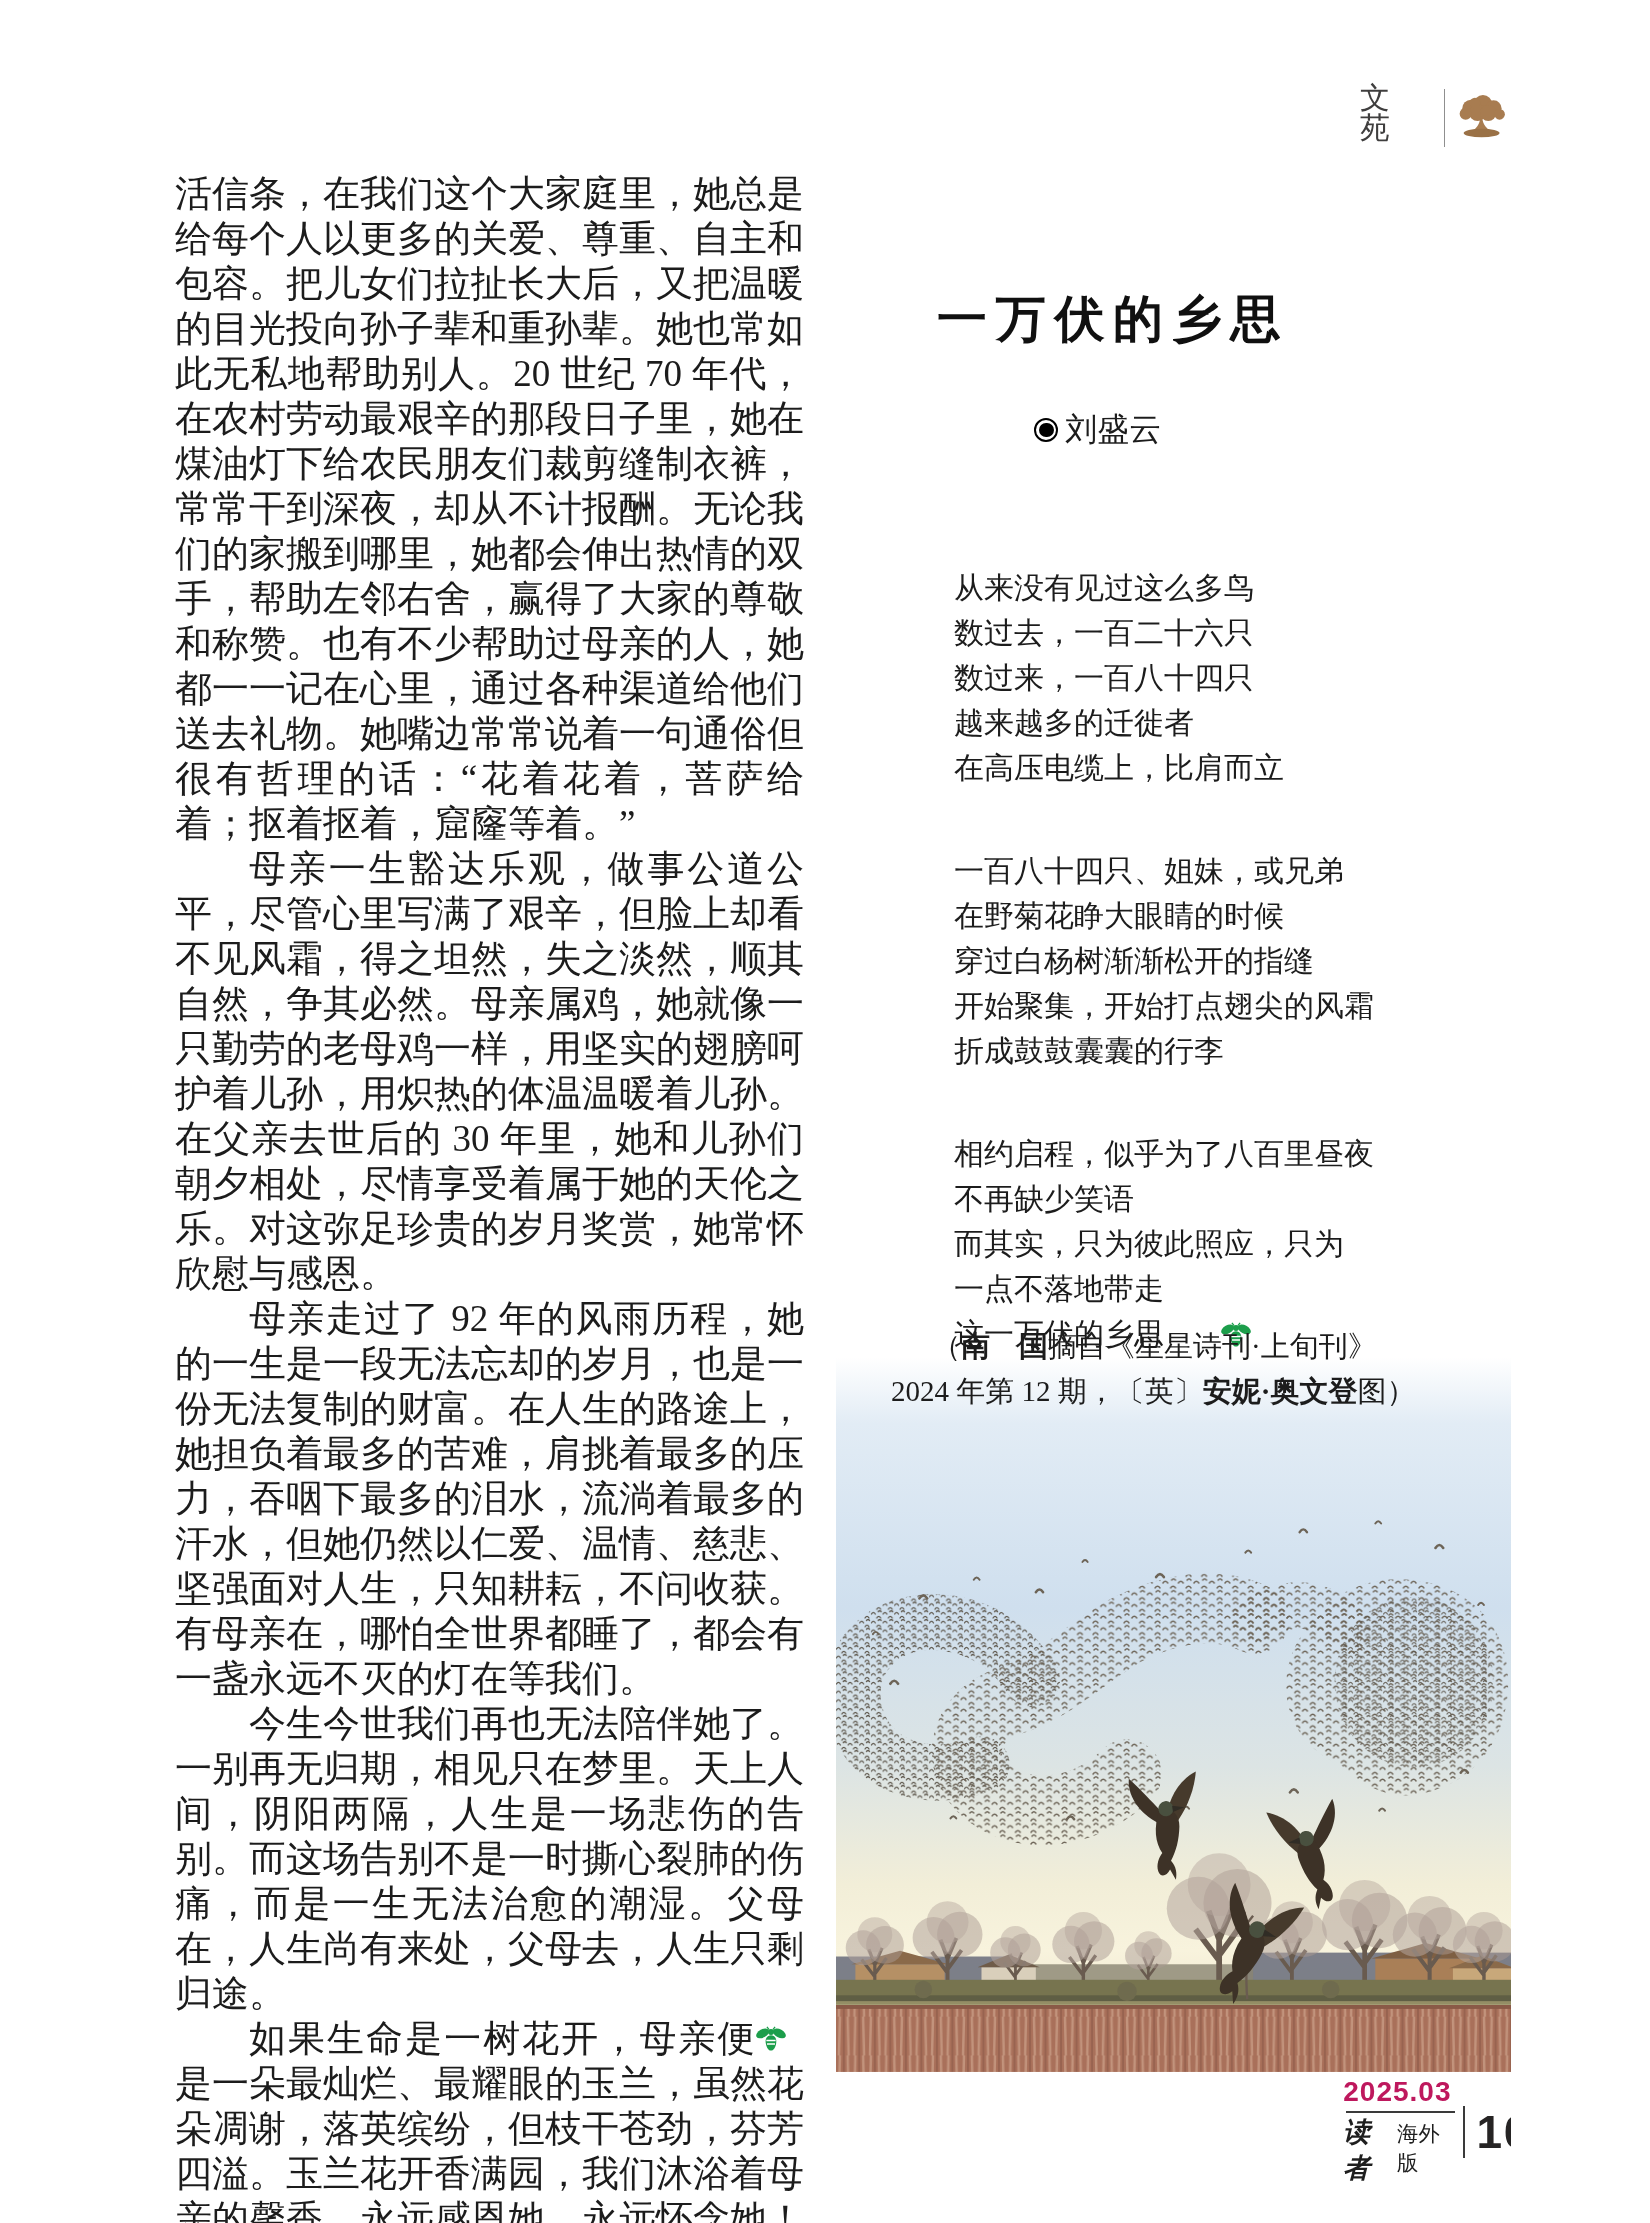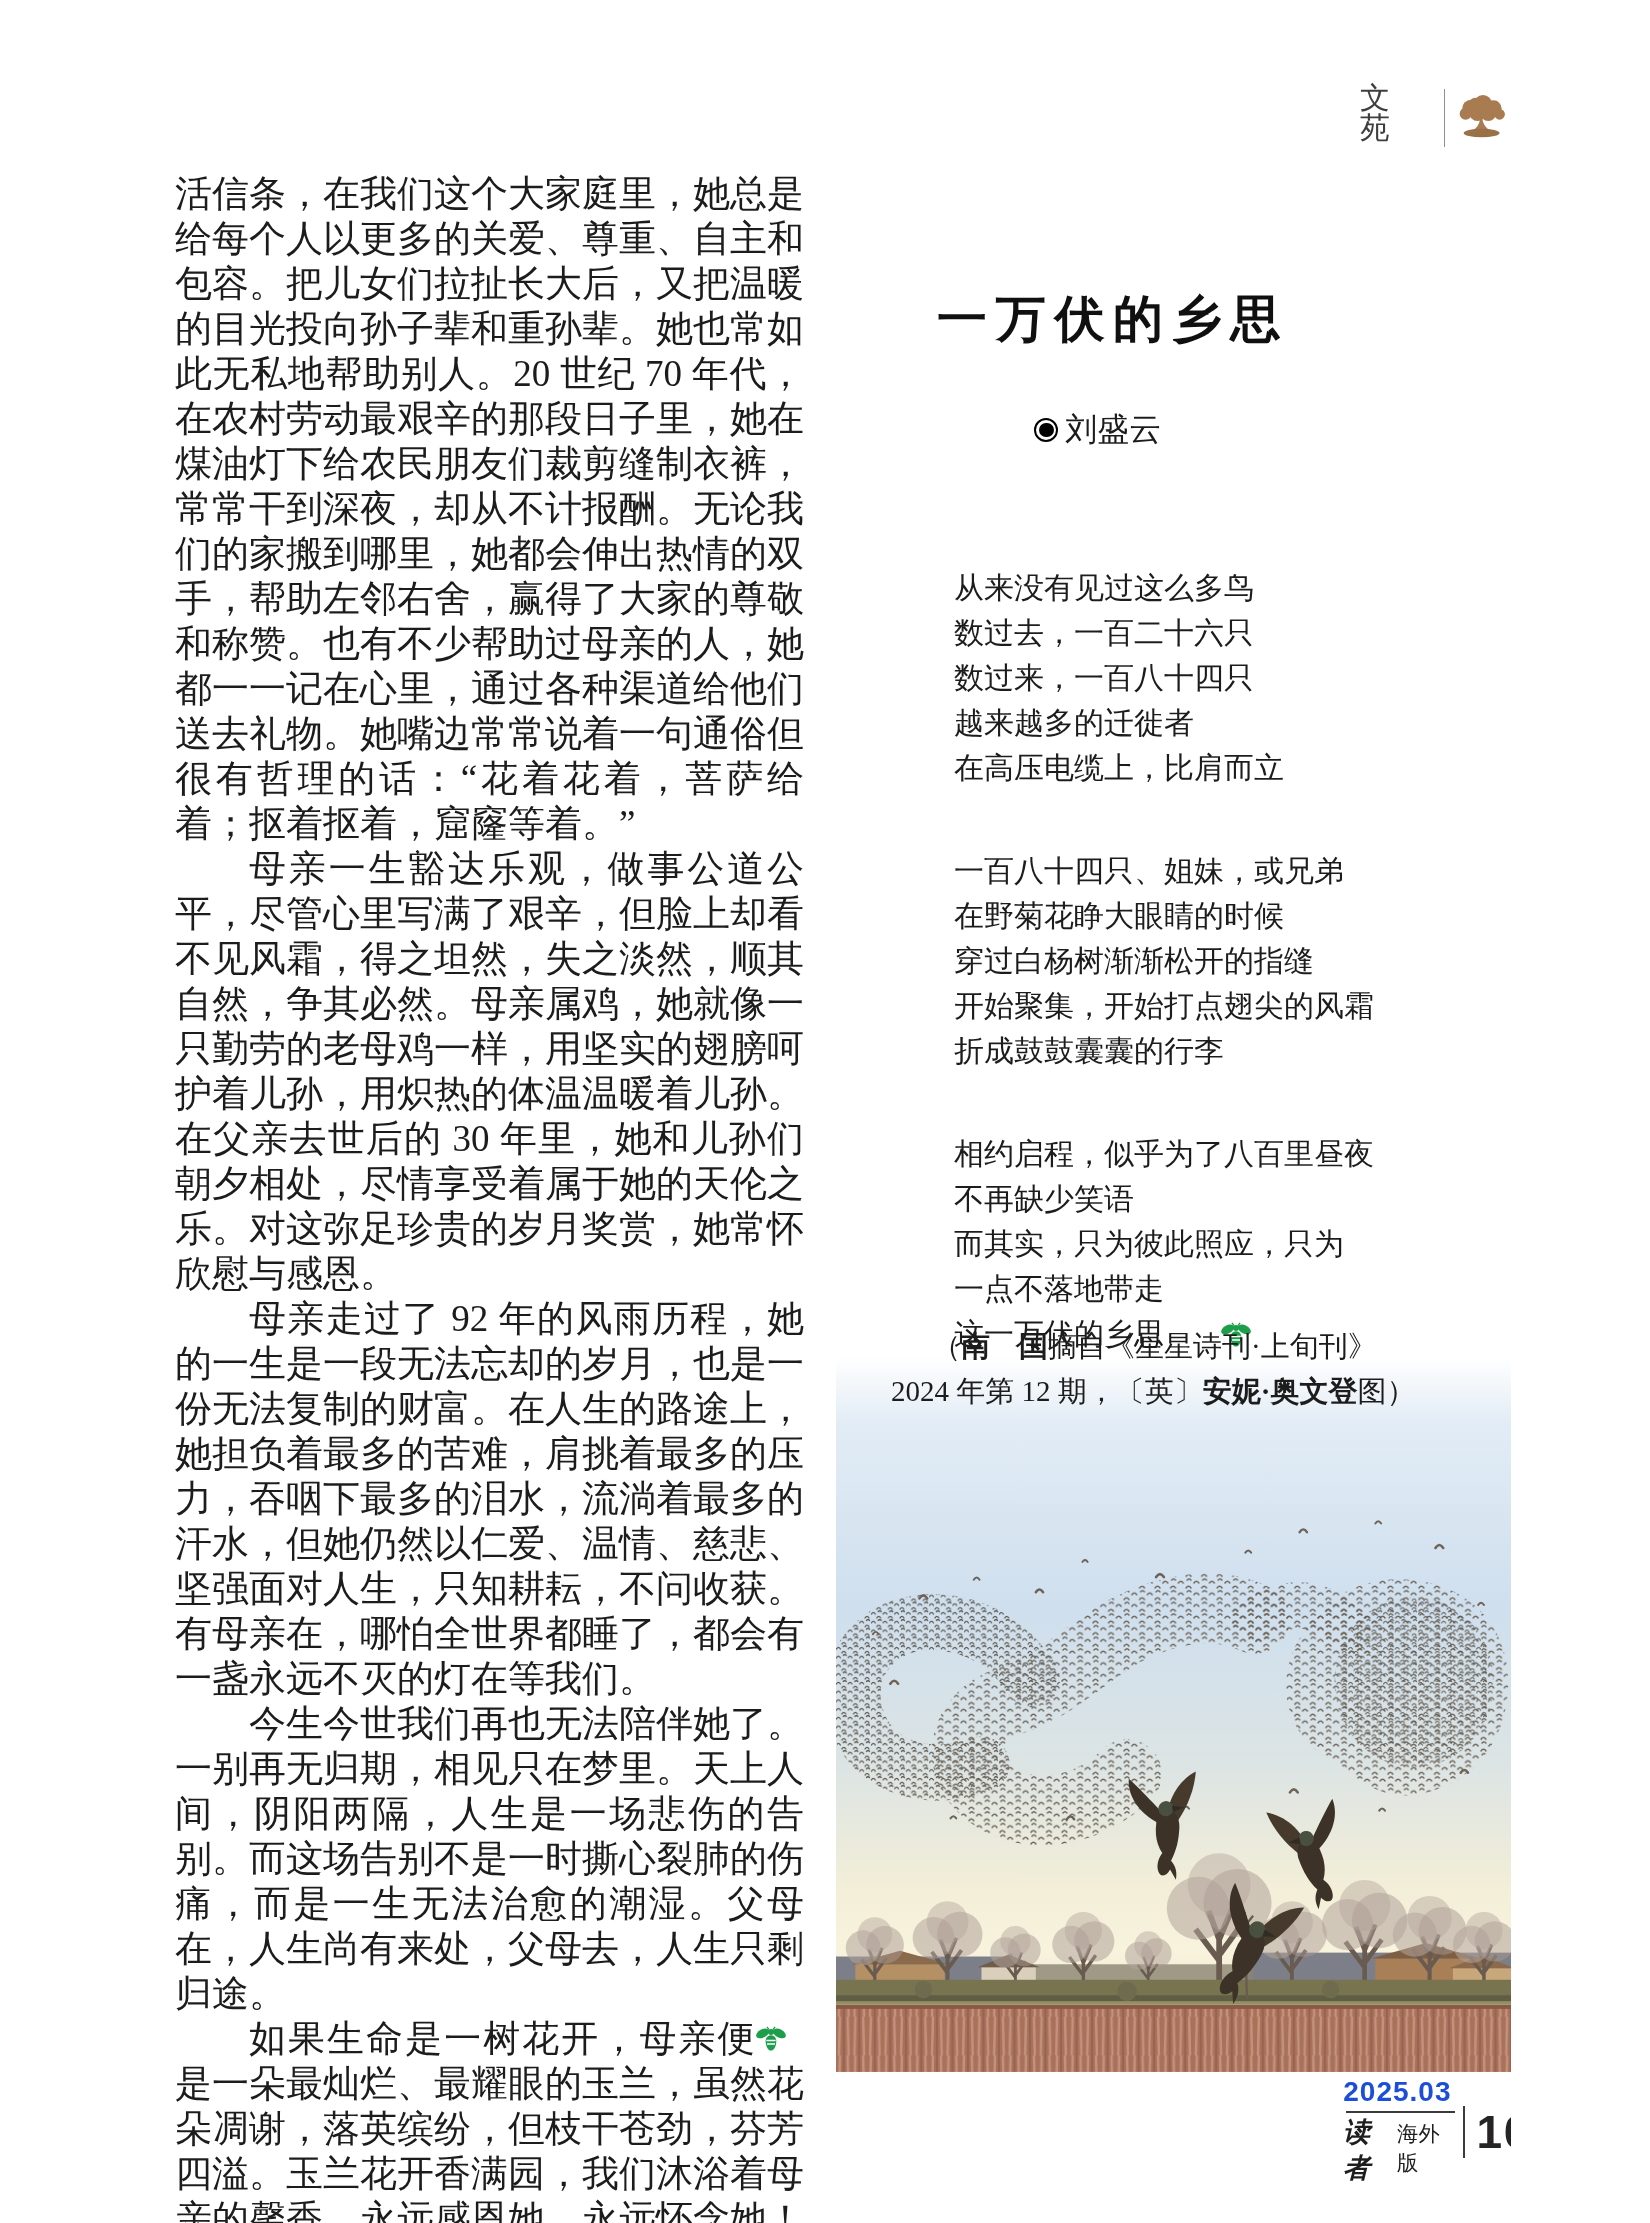--- a/index.html
+++ b/index.html
@@ -37,21 +37,21 @@
   .poem-attr-2{position:absolute;left:891px;top:1372px;font-size:29px;white-space:nowrap;z-index:2;}
   .poem-attr-1 b,.poem-attr-2 b{font-weight:bold;}
 
   
   .illustration{position:absolute;left:836px;top:1357px;width:679px;height:715px;z-index:1;}
 
   
   .page-footer{position:absolute;left:1343px;top:2077px;display:flex;align-items:center;z-index:2;}
   .folio{display:flex;flex-direction:column;align-items:flex-end;}
   .issue{font-family:"Liberation Sans","DejaVu Sans",sans-serif;font-weight:bold;font-size:28px;
-         color:#1d4ed8;letter-spacing:1px;line-height:1.1;padding-right:3.9px;}
+         color:#be185d;letter-spacing:1px;line-height:1.1;padding-right:3.9px;}
   .folio-rule{width:109px;height:1.9px;background:#3a3a3a;margin:2.9px 0 1.9px 0;}
   .brand{display:flex;align-items:baseline;padding-right:3.9px;}
   .brand-logo{font-size:27px;font-style:italic;font-weight:bold;color:#1e1e1e;letter-spacing:1.9px;}
   .brand-edition{font-size:21.3px;font-weight:normal;color:#1e1e1e;margin-left:4.9px;}
   .footer-vbar{width:1.9px;height:52px;background:#3a3a3a;margin:0 11.6px 0 7.8px;}
   .page-number{font-family:"Liberation Sans","DejaVu Sans",sans-serif;font-size:46px;font-weight:600;
                color:#262424;letter-spacing:1.9px;}
 </style>
 </head>
 <body>

